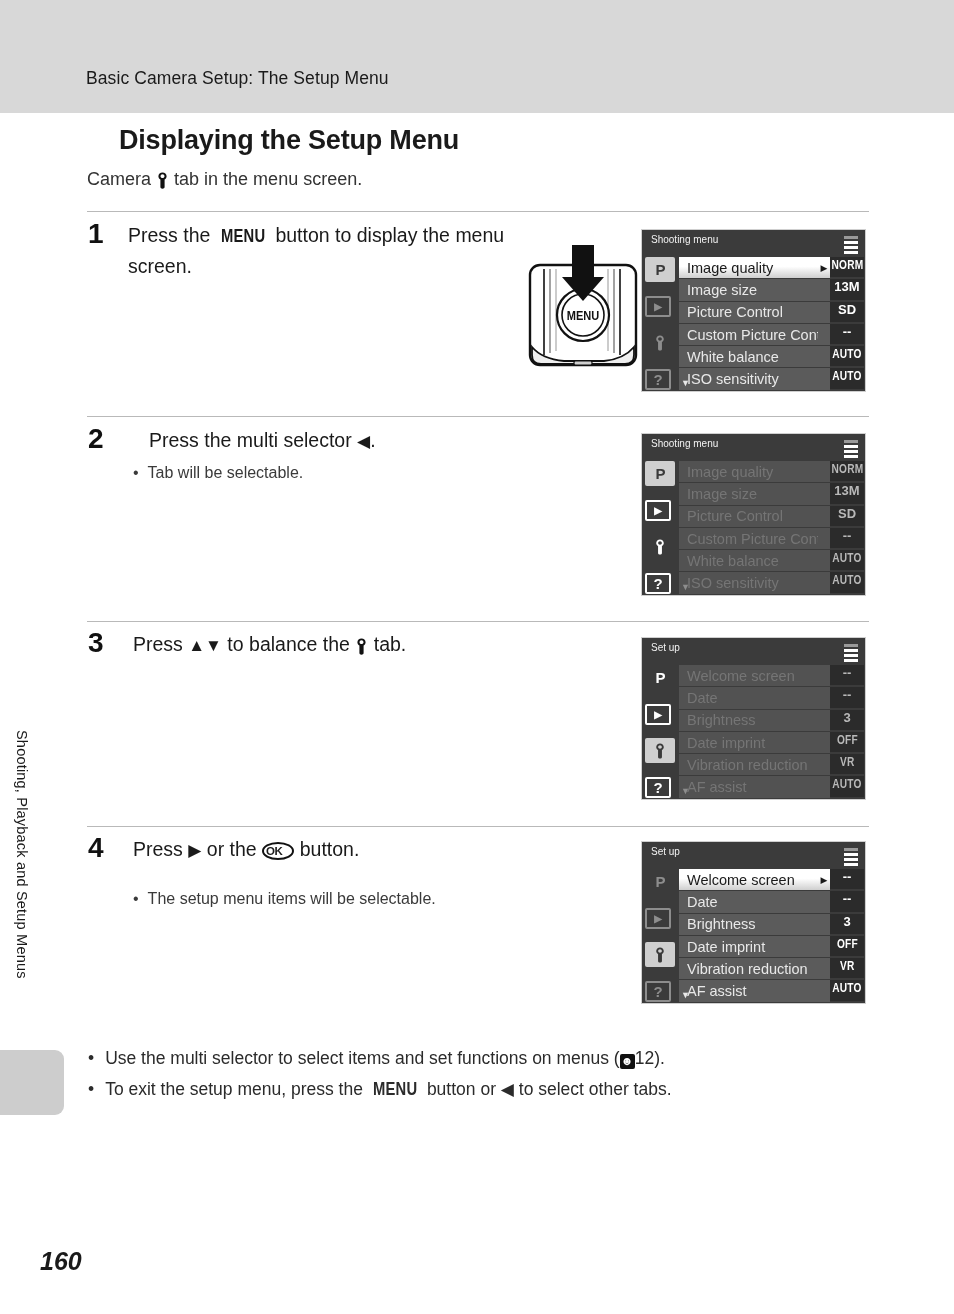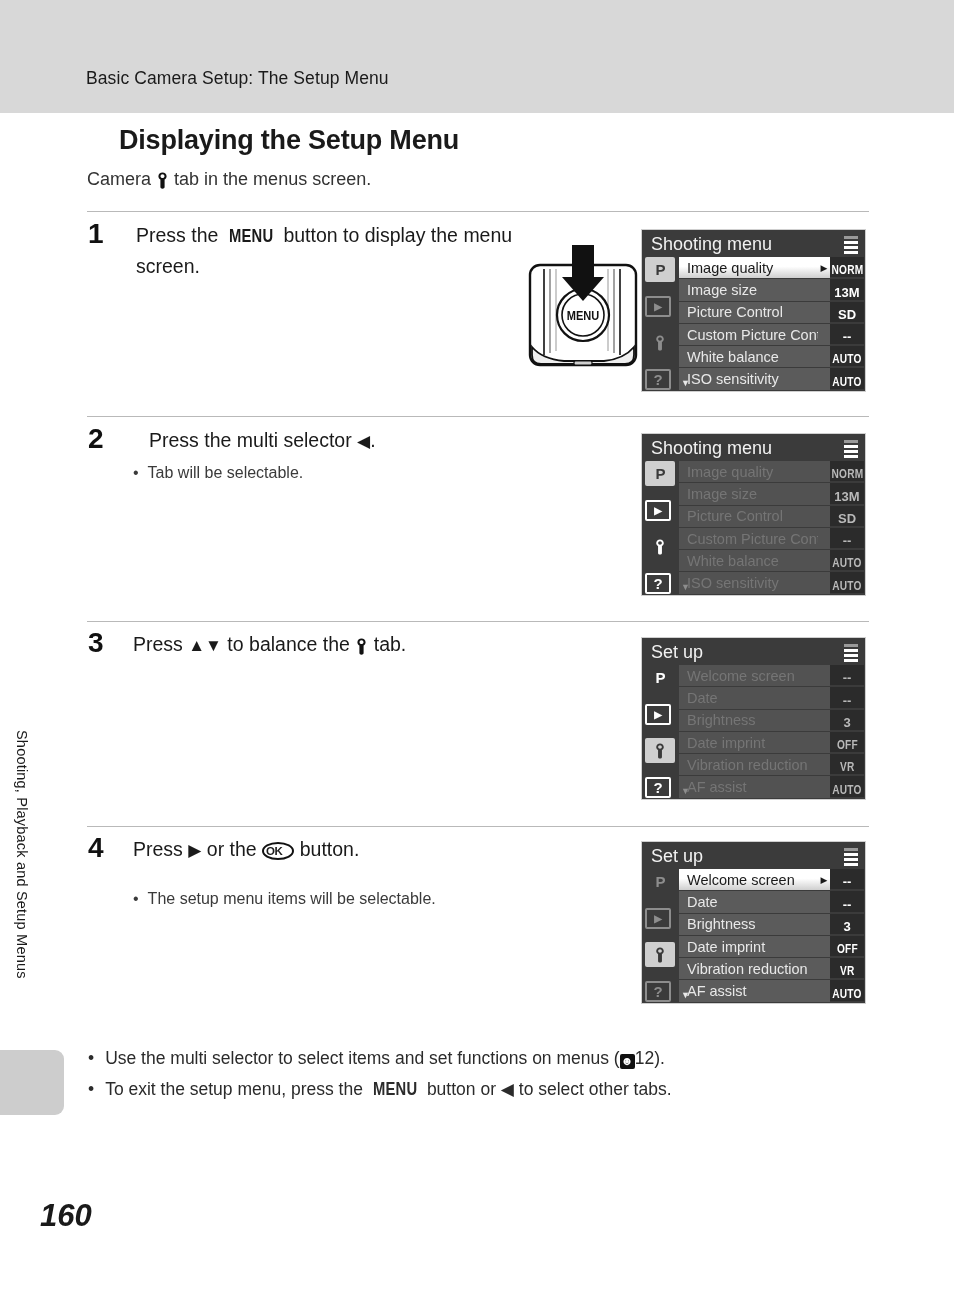--- a/index.html
+++ b/index.html
@@ -36,22 +36,22 @@
   .side-marker {
     position: absolute;
     left: -22px; top: 1050px;
     width: 86px; height: 65px;
     background: #cdcdcd;
     border-radius: 9px;
   }
 
   
   .page-number {
-    position: absolute; left: 40px; top: 1198px;
-    font-size: 31px; font-style: italic; font-weight: bold;
+    position: absolute; left: 40px; top: 1247px;
+    font-size: 25px; font-style: italic; font-weight: bold;
     color: #1a1a1a;
   }
 
   
   .sec-title {
     position: absolute; left: 87px; top: 125px;
     font-size: 27px; font-weight: bold; letter-spacing: -.2px; margin-left: 32px;
   }
   .sec-sub {
     position: absolute; left: 87px; top: 168px;
@@ -119,21 +119,21 @@
   .lcd {
     position: absolute;
     width: 225px; height: 163px;
     background: #3b3b3b;
     border: 1px solid #cfcfcf;
     font-family: "Liberation Sans", sans-serif;
     overflow: hidden;
   }
   .lcd-title {
     position: absolute; left: 9px; top: 4px;
-    font-size: 18px; color: #f2f2f2;
+    font-size: 10px; color: #f2f2f2;
   }
   .lcd-scroll {
     position: absolute; right: 7px; top: 6px;
     width: 14px; height: 18px;
     display: flex; flex-direction: column; justify-content: space-between;
   }
   .lcd-scroll i { display: block; height: 3px; background: #ffffff; }
   .lcd-scroll i.first { background: #9a9a9a; }
 
   .lcd-tabs {
@@ -171,21 +171,21 @@
   }
   .lcd-row .arw {
     width: 12px; font-size: 9px; color: #e8e8e8; text-align: center;
     visibility: hidden;
   }
   .lcd-row .val {
     width: 34px; text-align: center;
     font-size: 13px; font-weight: bold; color: #ffffff;
     background: #2b2b2b;
     align-self: stretch;
-    display: flex; align-items: flex-end; justify-content: center;
+    display: flex; align-items: flex-start; justify-content: center;
     border-bottom: 1px solid #3b3b3b;
   }
   .lcd-row .val .narrow {
     display: inline-block; transform: scaleX(.78);
     letter-spacing: .3px;
   }
   
   .lcd.dim .lcd-row { background: #525252; }
   .lcd.dim .lcd-row .lbl { color: #757575; }
   .lcd.dim .lcd-row .val { color: #b9b9b9; }
@@ -213,26 +213,26 @@
 <div class="page-number">160</div>
 
 <div class="sec-title">Displaying the Setup Menu</div>
 <div class="sec-sub">
   <span>Camera</span>
   <span class="wrench-glyph">
     <svg width="13" height="17" viewBox="0 0 13 17" style="vertical-align:-3px">
       <path d="M6.5 0.4C4.2 0.4 2.4 2.1 2.4 4.2c0 1.4.8 2.6 2 3.3V15c0 1 .9 1.7 2.1 1.7s2.1-.7 2.1-1.7V7.5c1.2-.7 2-1.9 2-3.3C10.6 2.1 8.8.4 6.5.4zm0 1.9c1.1 0 2 .8 2 1.9 0 1-.9 1.9-2 1.9s-2-.9-2-1.9c0-1.1.9-1.9 2-1.9z" fill="#111"></path>
     </svg>
   </span>
-  <span>tab in the menus screen.</span>
+  <span>tab in the menu screen.</span>
 </div>
 
 <div class="rule" style="top:211px"></div>
 <div class="step-num" style="left:88px; top:218px">1</div>
-<div class="step-text" style="left:136px; top:220px; width:390px">
+<div class="step-text" style="left:128px; top:220px; width:390px">
   <span>Press the</span>
   <span class="menu-word">MENU</span>
   <span>button to display the menu screen.</span>
 </div>
 
 <div class="camera-ill">
   <svg width="118" height="140" viewBox="0 0 118 140">
 
     <rect x="6" y="22" width="106" height="100" rx="10" ry="10" fill="#ffffff" stroke="#111" stroke-width="2.4"></rect>
 

